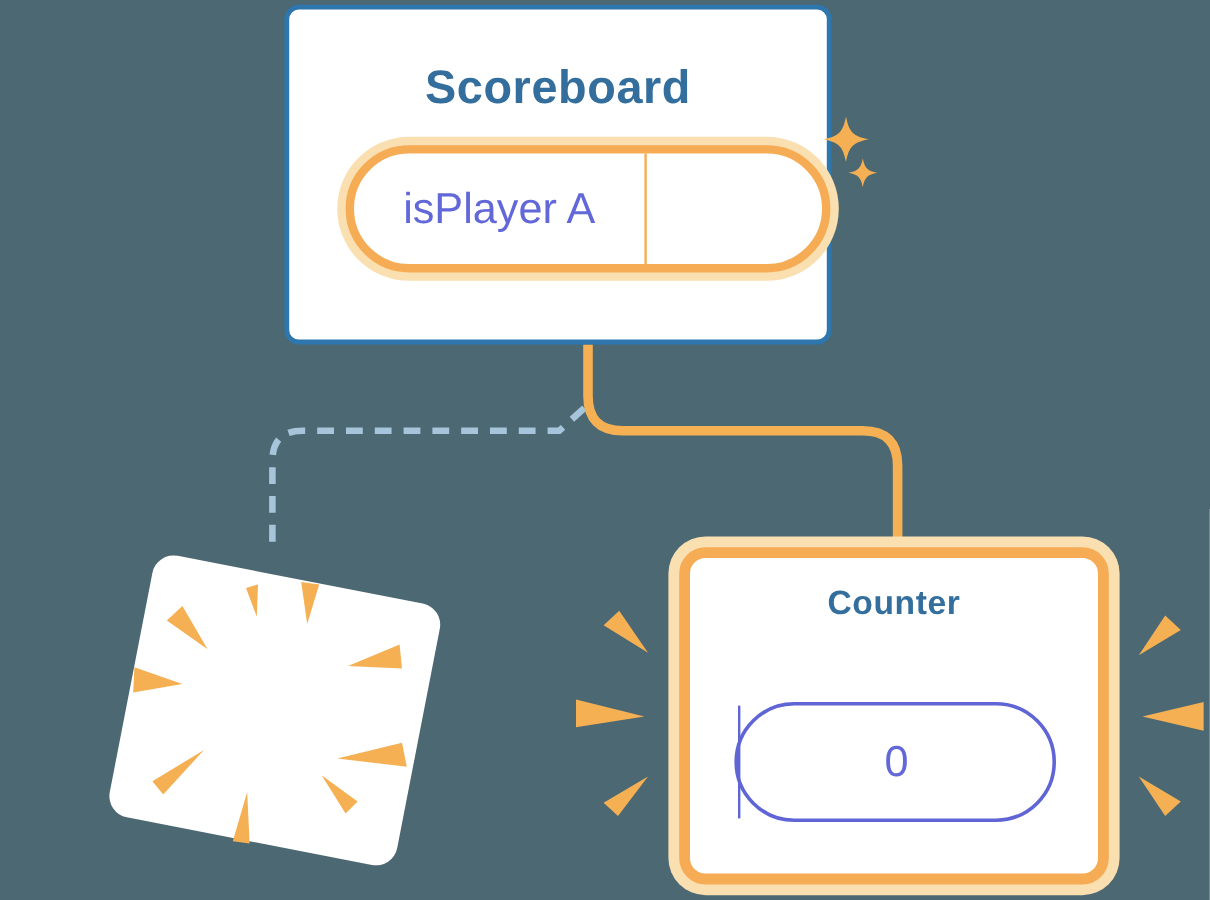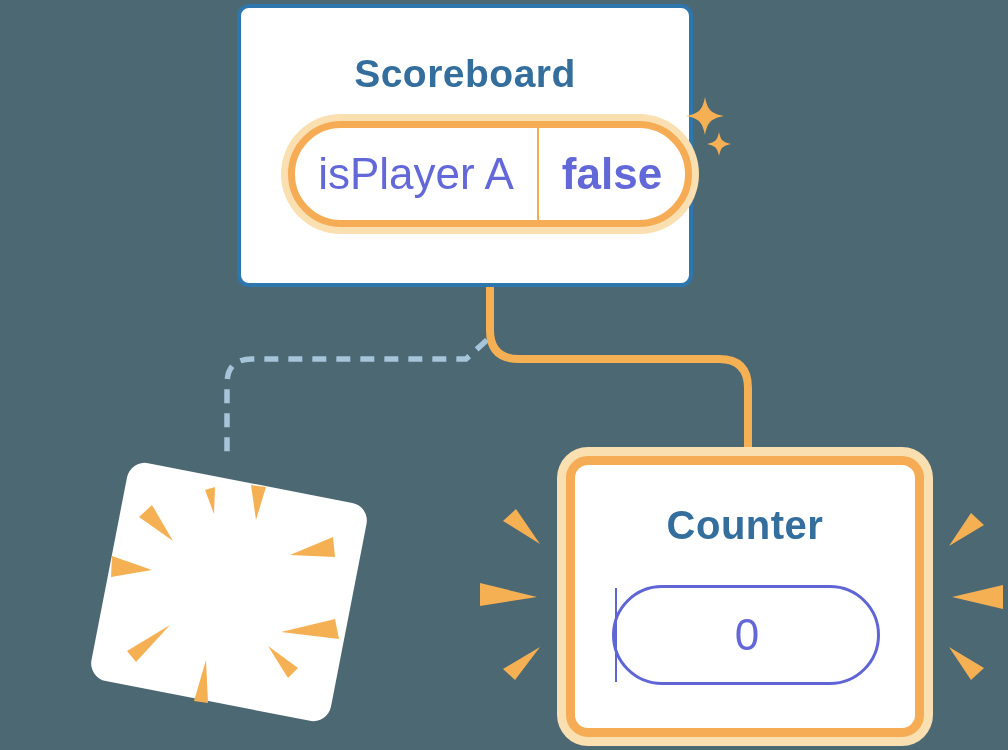--- a/index.html
+++ b/index.html
@@ -33,42 +33,42 @@
     left:107px;top:481px;width:244px;height:222px;
     border-radius:18px;
     transform:rotate(11deg);
   }
   .card-title{
     display:block;text-align:center;
     color:var(--title-blue,#336E9C);
     font-weight:700;letter-spacing:.5px;
   }
   #scoreboard-card .card-title{margin-top:44px;font-size:39px;}
-  #counter-card .card-title{margin-top:38px;font-size:40px;}
+  #counter-card .card-title{margin-top:22px;font-size:28px;}
 
   
   .pill{
     position:absolute;display:flex;align-items:stretch;
     box-sizing:border-box;background:#fff;
   }
   #scoreboard-pill{
     left:47px;top:113px;width:404px;height:106px;
     border:7px solid var(--orange,#F5AC55);
     border-radius:60px;
     box-shadow:0 0 0 7px var(--orange-glow,#FADFB0);
   }
   #counter-pill{
     left:37px;top:120px;width:268px;height:100px;
     border:3px solid var(--purple-border,#5F65D5);
     border-radius:60px;
   }
   .pill-cell{
     display:flex;align-items:center;justify-content:center;
     color:var(--purple-text,#6368D9);
-    font-size:44px;white-space:nowrap;
+    font-size:36px;white-space:nowrap;
   }
   #scoreboard-pill .pill-key{width:242px;}
   #scoreboard-pill .pill-value{flex:1;font-weight:700;}
   #counter-pill .pill-key{width:170px;}
   #counter-pill .pill-value{flex:1;}
   .pill-divider{width:2px;}
   .divider-orange{background:var(--orange,#F5AC55);}
   .divider-purple{background:var(--purple-border,#5F65D5);}
 
   
@@ -96,21 +96,20 @@
     <polygon class="fill-orange" points="194,701 208,703 206,660"></polygon>
     <polygon class="fill-orange" points="288,678 298,668 268,646"></polygon>
     <polygon class="fill-orange" points="335,619 339,639 281,632"></polygon>
   </svg>
 
   <div class="card" id="scoreboard-card">
     <span class="card-title">Scoreboard</span>
     <div class="pill" id="scoreboard-pill">
       <div class="pill-cell pill-key">isPlayer A</div>
       <div class="pill-divider divider-orange"></div>
-      <div class="pill-cell pill-value">false</div>
     </div>
   </div>
 
   <svg class="layer" width="1008" height="750">
     <path class="fill-orange" d="M705 97 C707.5 110 711 113.5 724 116 C711 118.5 707.5 122 705 135 C702.5 122 699 118.5 686 116 C699 113.5 702.5 110 705 97 Z"></path>
     <path class="fill-orange" d="M719 132 C720.6 140 722.8 142.4 731 144 C722.8 145.6 720.6 148 719 156 C717.4 148 715.2 145.6 707 144 C715.2 142.4 717.4 140 719 132 Z"></path>
   </svg>
 
   <div class="card" id="counter-card">
     <span class="card-title">Counter</span>

